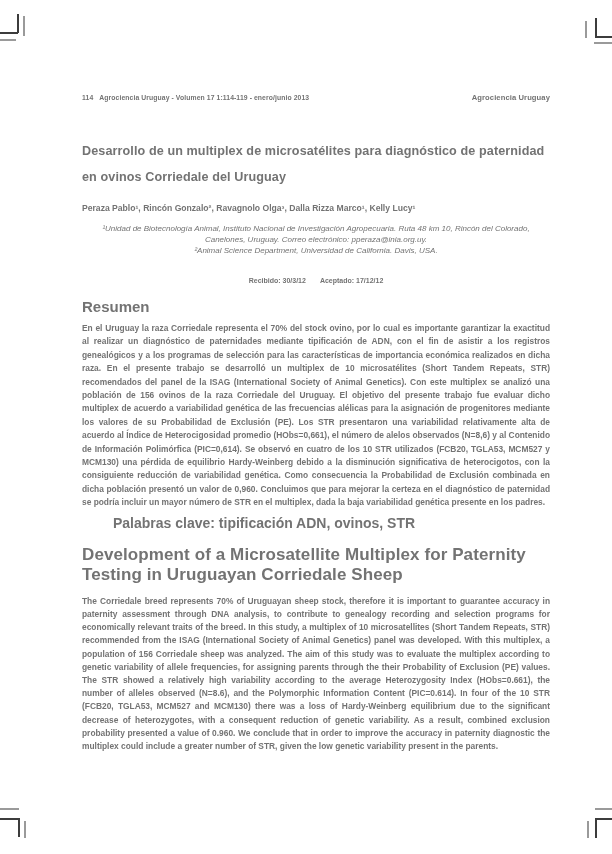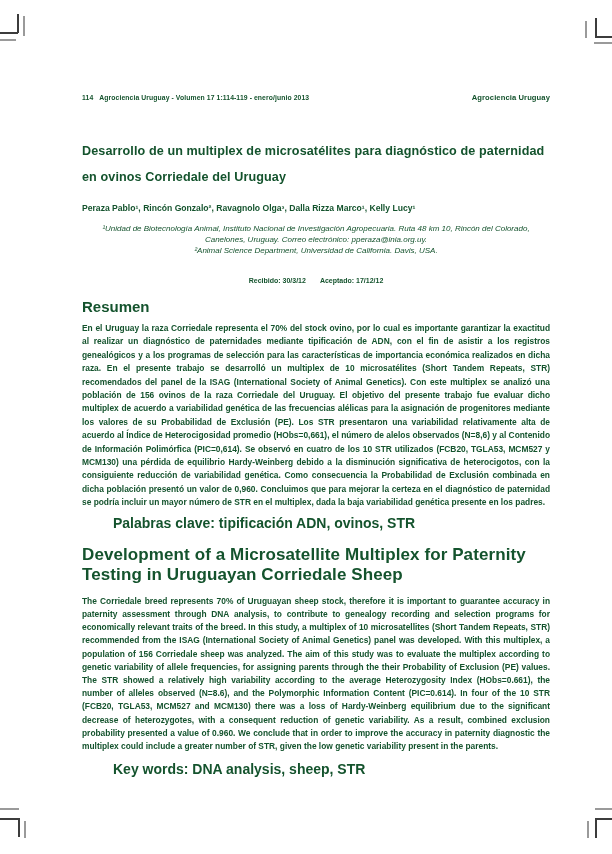--- a/index.html
+++ b/index.html
@@ -7,21 +7,21 @@
     padding: 0;
     background: #ffffff;
   }
   #page {
     position: relative;
     width: 612px;
     height: 854px;
     background: #ffffff;
     overflow: hidden;
     font-family: "Liberation Sans", sans-serif;
-    color: #14532d;
+    color: #737373;
   }
   
   .cm { position: absolute; background: #3c3c3c; }
   .cm.light { background: #9a9a9a; }
 
   #content {
     position: absolute;
     left: 82px;
     top: 93px;
     width: 468px;
@@ -146,16 +146,15 @@
 
     <div class="abstract">En el Uruguay la raza Corriedale representa el 70% del stock ovino, por lo cual es importante garantizar la exactitud al realizar un diagnóstico de paternidades mediante tipificación de ADN, con el fin de asistir a los registros genealógicos y a los programas de selección para las características de importancia económica realizados en dicha raza. En el presente trabajo se desarrolló un multiplex de 10 microsatélites (Short Tandem Repeats, STR) recomendados del panel de la ISAG (International Society of Animal Genetics). Con este multiplex se analizó una población de 156 ovinos de la raza Corriedale del Uruguay. El objetivo del presente trabajo fue evaluar dicho multiplex de acuerdo a variabilidad genética de las frecuencias alélicas para la asignación de progenitores mediante los valores de su Probabilidad de Exclusión (PE). Los STR presentaron una variabilidad relativamente alta de acuerdo al Índice de Heterocigosidad promedio (HObs=0,661), el número de alelos observados (N=8,6) y al Contenido de Información Polimórfica (PIC=0,614). Se observó en cuatro de los 10 STR utilizados (FCB20, TGLA53, MCM527 y MCM130) una pérdida de equilibrio Hardy-Weinberg debido a la disminución significativa de heterocigotos, con la consiguiente reducción de variabilidad genética. Como consecuencia la Probabilidad de Exclusión combinada en dicha población presentó un valor de 0,960. Concluimos que para mejorar la certeza en el diagnóstico de paternidad se podría incluir un mayor número de STR en el multiplex, dada la baja variabilidad genética presente en los padres.</div>
 
     <div class="keywords">Palabras clave: tipificación ADN, ovinos, STR</div>
 
 
     <div class="title-en">Development of a Microsatellite Multiplex for Paternity Testing in Uruguayan Corriedale Sheep</div>
 
     <div class="abstract en">The Corriedale breed represents 70% of Uruguayan sheep stock, therefore it is important to guarantee accuracy in paternity assessment through DNA analysis, to contribute to genealogy recording and selection programs for economically relevant traits of the breed. In this study, a multiplex of 10 microsatellites (Short Tandem Repeats, STR) recommended from the ISAG (International Society of Animal Genetics) panel was developed. With this multiplex, a population of 156 Corriedale sheep was analyzed. The aim of this study was to evaluate the multiplex according to genetic variability of allele frequencies, for assigning parents through the their Probability of Exclusion (PE) values. The STR showed a relatively high variability according to the average Heterozygosity Index (HObs=0.661), the number of alleles observed (N=8.6), and the Polymorphic Information Content (PIC=0.614). In four of the 10 STR (FCB20, TGLA53, MCM527 and MCM130) there was a loss of Hardy-Weinberg equilibrium due to the significant decrease of heterozygotes, with a consequent reduction of genetic variability. As a result, combined exclusion probability presented a value of 0.960. We conclude that in order to improve the accuracy in paternity diagnostic the multiplex could include a greater number of STR, given the low genetic variability present in the parents.</div>
 
-    <div class="keywords en">Key words: DNA analysis, sheep, STR</div>
 
   </div>
 </div>
 
 </body></html>

